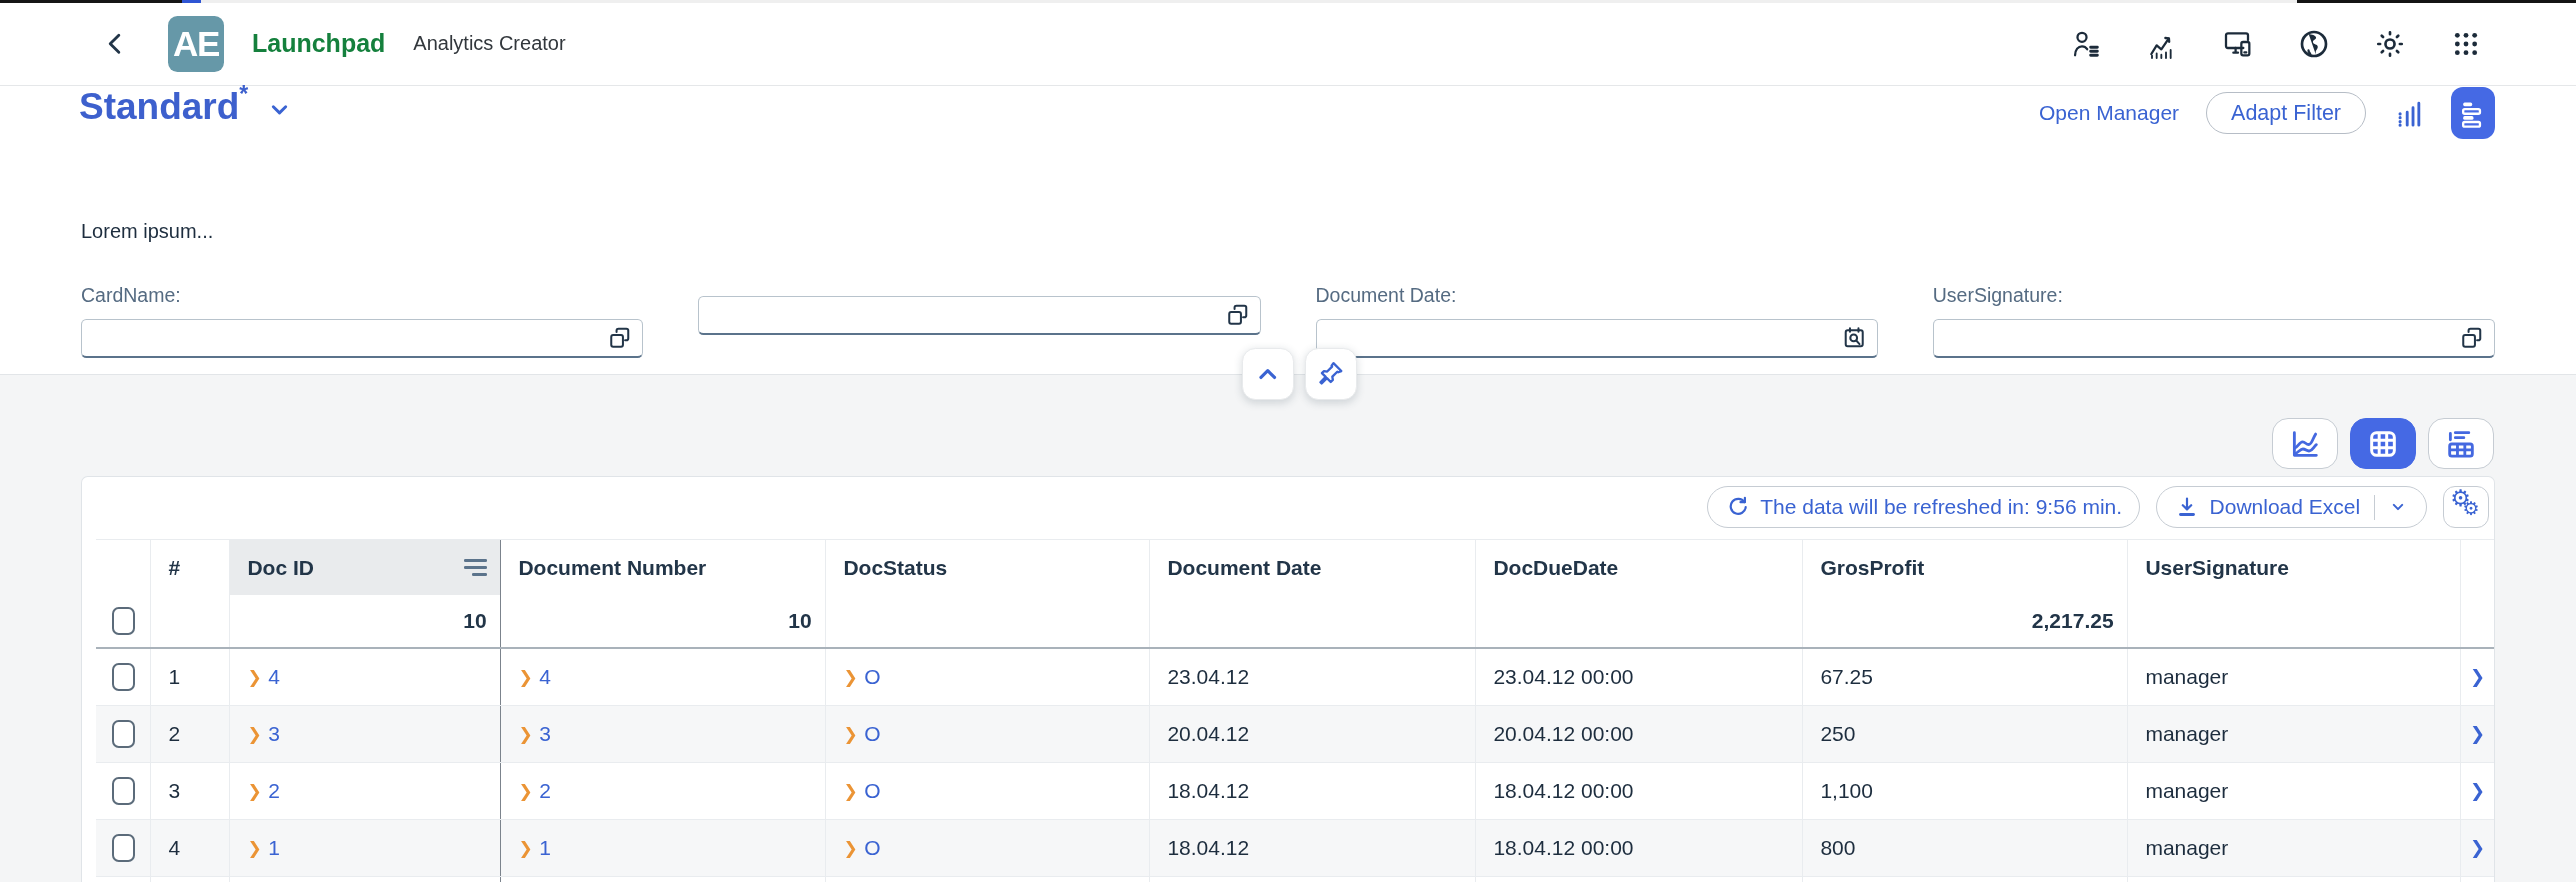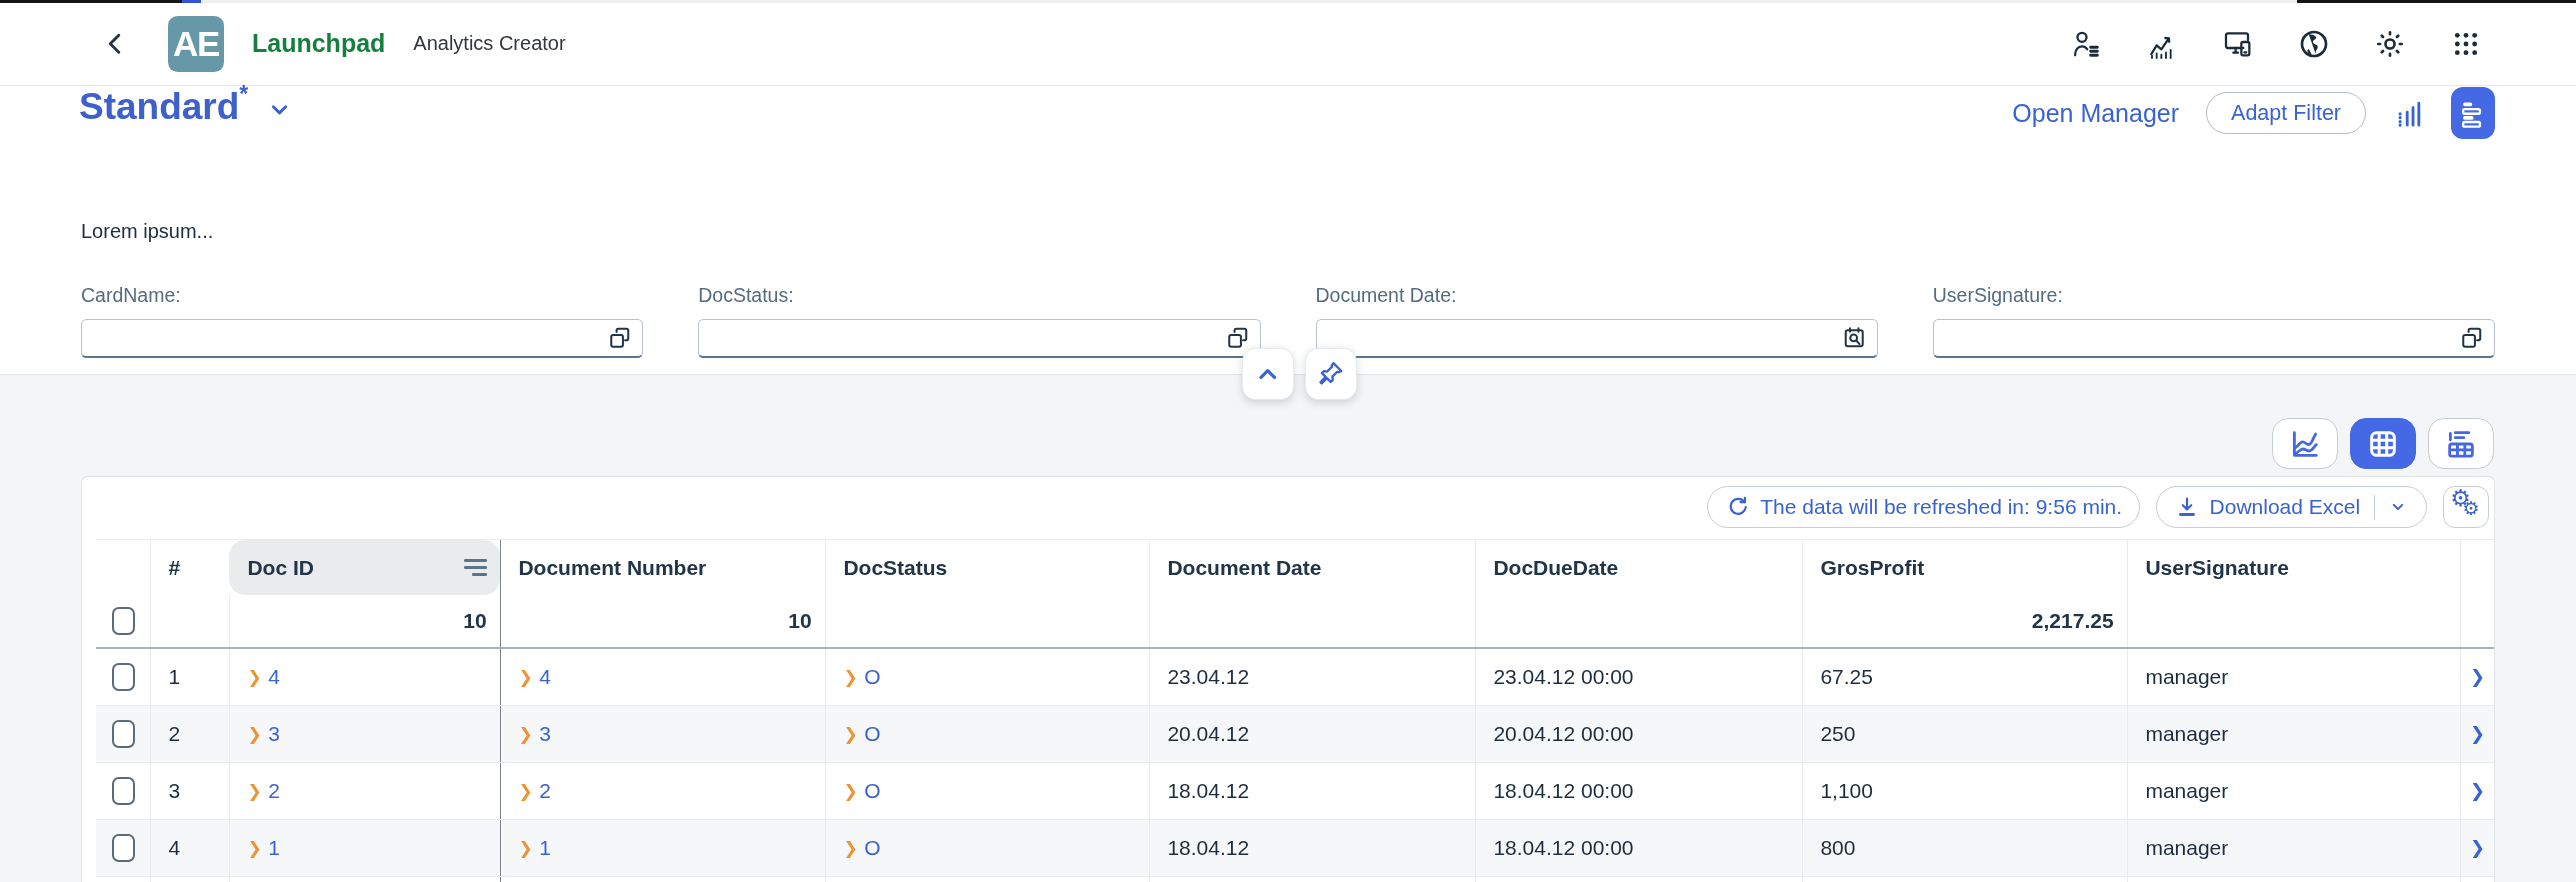--- a/index.html
+++ b/index.html
@@ -30,21 +30,21 @@
   .shell-actions .sbtn{width:32px;height:32px;display:flex;align-items:center;justify-content:center;cursor:pointer;}
   .shell-actions svg{width:32px;height:32px;}
 
   
   .variant-bar{position:absolute;top:87px;left:0;width:2576px;height:86px;background:#fff;
     display:flex;align-items:flex-start;padding:0 81px 0 79px;box-sizing:border-box;}
   .variant-title{font-size:37px;font-weight:bold;color:#3d60cd;line-height:1;}
   .variant-title sup{font-size:23px;position:relative;top:-4px;}
   .variant-caret{width:27px;height:27px;color:#3a63d2;margin-left:17.4px;margin-top:9.4px;cursor:pointer;}
   .variant-actions{margin-left:auto;display:flex;align-items:center;gap:27px;}
-  .link-btn{font-size:25px;color:#3a63d2;cursor:pointer;}
+  .link-btn{font-size:21px;color:#3a63d2;cursor:pointer;}
   .pill-btn{height:42px;border:1.3px solid #b6bdc6;border-radius:21.5px;display:flex;align-items:center;
     padding:0 24px;font-size:21.5px;color:#3a63d2;background:#fff;cursor:pointer;}
   .mini-chart{width:31px;height:31px;color:#3a63d2;cursor:pointer;}
   .blue-sq-btn{width:44px;height:52px;border-radius:12px;background:#4569e4;display:flex;
     align-items:center;justify-content:center;cursor:pointer;border:none;}
   .blue-sq-btn svg{width:31px;height:31px;}
 
   
   .filter-bar{position:absolute;top:173px;left:0;width:2576px;height:201px;background:#fff;box-sizing:border-box;
     padding:47px 81px 0 81px;}
@@ -90,21 +90,21 @@
   .gear-btn .g2{position:absolute;left:19px;top:9.4px;font-size:19px;font-family:"DejaVu Sans",sans-serif;}
 
   
   .trow{display:grid;grid-template-columns:54px 79px 271px 325px 324px 326px 327px 325px 333px auto;}
   .cell{display:flex;align-items:center;box-sizing:border-box;border-left:1.3px solid #e9ecef;
     padding:0 13.4px 0 17.4px;font-size:21px;color:#1d2d3e;overflow:hidden;white-space:nowrap;}
   .cell:first-child{border-left:none;padding:0;justify-content:center;}
   .cell.c-dn{border-left:1.3px solid #7b838c;}
   .hrow{height:55px;border-top:1.3px solid #e9ecef;}
   .hrow .cell{font-weight:bold;color:#223548;}
-  .hrow .c-docid{background:#e9ebed;justify-content:space-between;border-radius:16px;}
+  .hrow .c-docid{background:#e9ebed;justify-content:space-between;}
   .colmenu-icon{display:inline-flex;flex-direction:column;align-items:flex-end;gap:4px;cursor:pointer;}
   .colmenu-icon i{display:block;height:2.7px;background:#5b738b;border-radius:1.3px;}
   .colmenu-icon i:nth-child(1){width:23px;}
   .colmenu-icon i:nth-child(2){width:23px;}
   .colmenu-icon i:nth-child(3){width:14.8px;}
   .totrow{height:52px;border-bottom:2.7px solid #a9b2ba;}
   .totrow .cell{font-weight:bold;color:#223548;justify-content:flex-end;}
   .totrow .cell:first-child{justify-content:center;}
   .drow{height:56px;border-bottom:1.3px solid #e9ecef;background:#fff;}
   .drow.alt{background:#f6f7f8;}
@@ -216,21 +216,20 @@
       <span class="flabel">CardName:</span>
       <div class="fbox">
         <input value="" style="">
         <svg class="ic vh-icon" viewBox="0 0 24 24" style="stroke-width:1.9">
             <path d="M9 6.5V5.2C9 4 9.8 3.5 10.8 3.5h7.4c1 0 1.8.7 1.8 1.7v7.4c0 1-.8 1.7-1.8 1.7H17"></path>
             <rect x="4" y="9.5" width="11" height="11" rx="1.8"></rect>
           </svg>
       </div>
     </div>
     <div class="ffield">
-      <span class="flabel">DocStatus:</span>
       <div class="fbox">
         <input value="" style="">
         <svg class="ic vh-icon" viewBox="0 0 24 24" style="stroke-width:1.9">
             <path d="M9 6.5V5.2C9 4 9.8 3.5 10.8 3.5h7.4c1 0 1.8.7 1.8 1.7v7.4c0 1-.8 1.7-1.8 1.7H17"></path>
             <rect x="4" y="9.5" width="11" height="11" rx="1.8"></rect>
           </svg>
       </div>
     </div>
     <div class="ffield">
       <span class="flabel">Document Date:</span>

